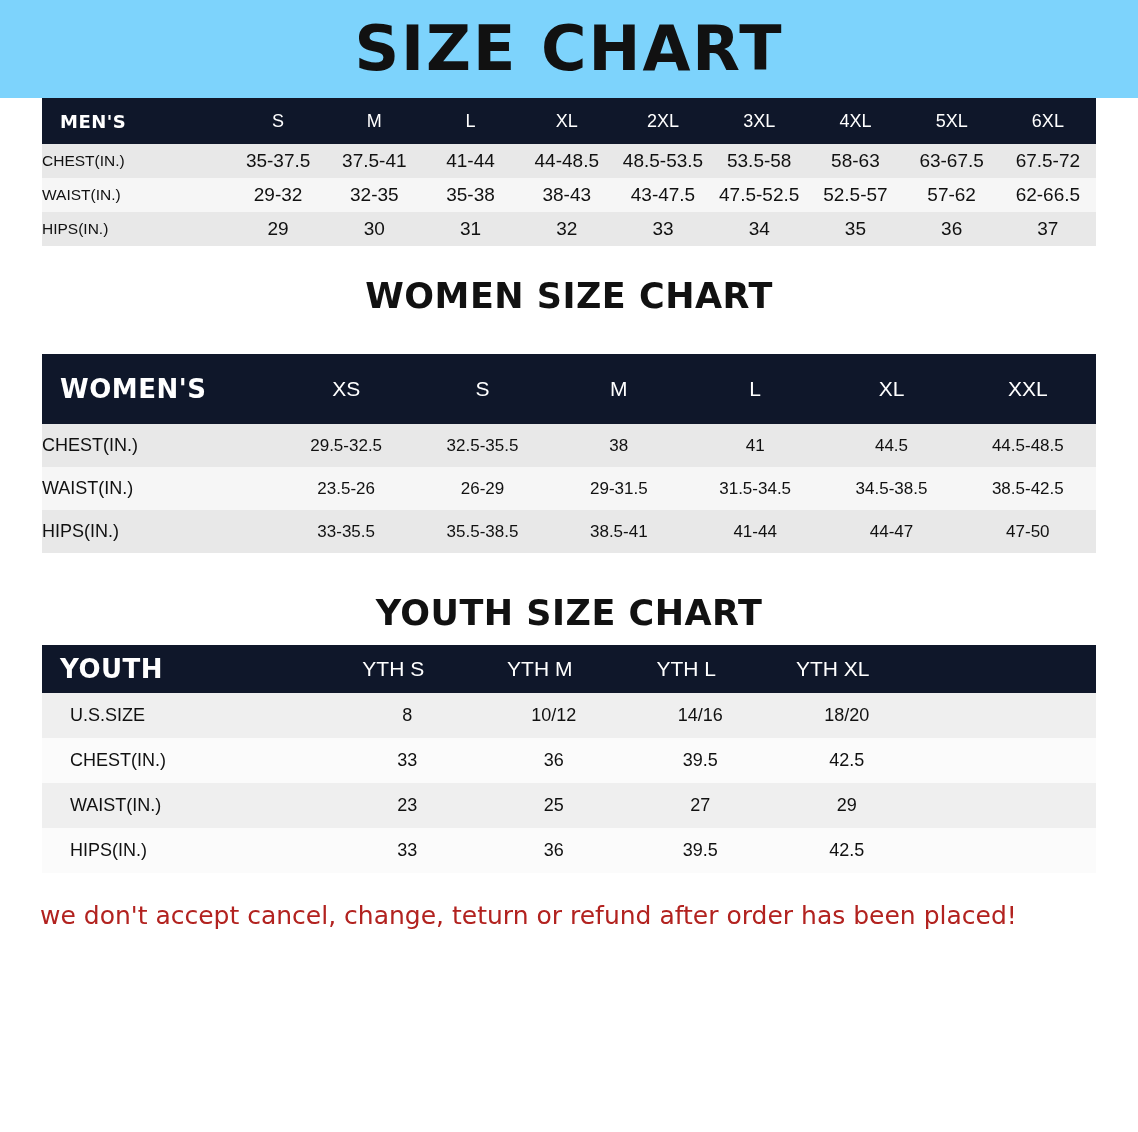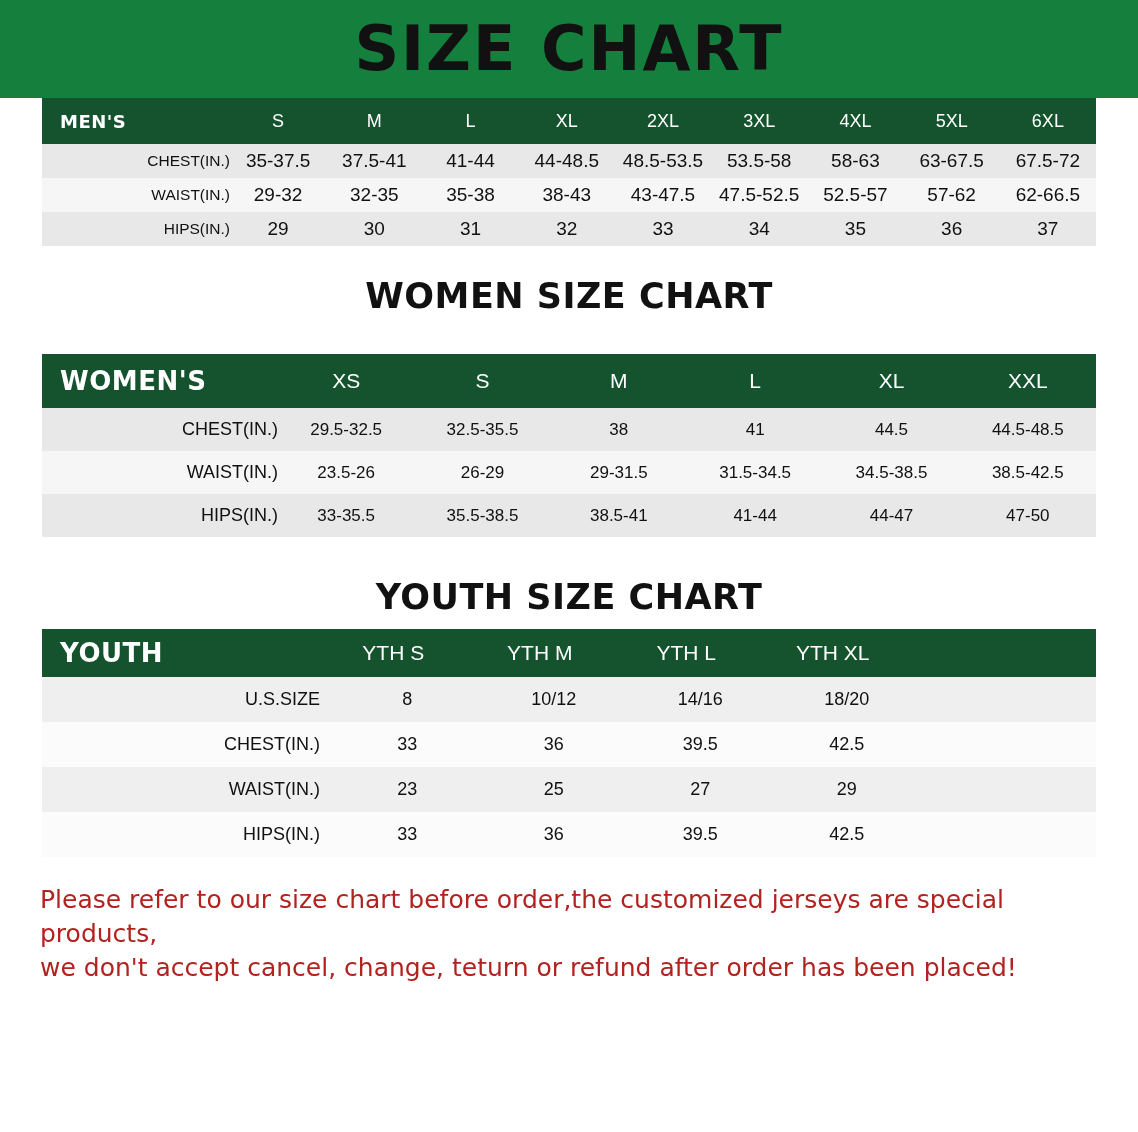--- a/index.html
+++ b/index.html
@@ -19,21 +19,21 @@
     position: relative;
     width: 1138px;
     height: 1132px;
     box-sizing: border-box;
   }
 
   
   .banner {
     width: 100%;
     height: 98px;
-    background: #15803d;
+    background: #7dd3fc;
     display: flex;
     align-items: center;
     justify-content: center;
   }
   .banner-title {
     font-size: 62px;
     font-weight: 700;
     letter-spacing: 2px;
     color: #111111;
     font-family: "DejaVu Sans", sans-serif;
@@ -67,50 +67,50 @@
     text-align: center;
     font-size: 16px;
     font-family: "Liberation Sans", sans-serif;
     color: #111111;
     padding: 0;
     height: 35px;
     vertical-align: middle;
     white-space: nowrap;
   }
   table.size-table thead th {
-    background: #14532d;
+    background: #0f172a;
     color: #ffffff;
     font-size: 19px;
     height: 46px;
     font-weight: 400;
   }
   table.size-table thead th.corner {
     text-align: left;
     padding-left: 18px;
     font-size: 25px;
     font-weight: 700;
     letter-spacing: 0.5px;
     font-family: "DejaVu Sans", sans-serif;
   }
   table.size-table tbody td.rowlabel {
     font-size: 17px;
-    text-align: right;
+    text-align: left;
   }
 
   
   .stripe-a tbody tr:nth-child(odd) td { background: #e8e8e8; }
   .stripe-a tbody tr:nth-child(even) td { background: #f6f6f6; }
 
   
   #men-table thead th { font-size: 18px; }
   #men-table tbody td { font-size: 19px; height: 34px; }
   #men-table tbody td.rowlabel { font-size: 15.5px; }
 
   
-  #women-table thead th { font-size: 21px; height: 54px; }
+  #women-table thead th { font-size: 21px; height: 70px; }
   #women-table thead th.corner { font-size: 26px; }
   #women-table tbody td { font-size: 17px; height: 43px; }
   #women-table tbody td.rowlabel { font-size: 18px; }
 
   
   #youth-table thead th { font-size: 21px; height: 48px; }
   #youth-table thead th.corner { font-size: 26px; }
   #youth-table tbody td { font-size: 18px; height: 45px; background: #f7f7f7; padding-left: 28px; }
   #youth-table tbody tr:nth-child(odd) td { background: #efefef; }
   #youth-table tbody tr:nth-child(even) td { background: #fbfbfb; }
@@ -283,17 +283,16 @@
           <td>36</td>
           <td>39.5</td>
           <td>42.5</td>
           <td></td>
         </tr>
       </tbody>
     </table>
   </div>
 
   <div class="note">
-    <span class="line">Please refer to our size chart before order,the customized jerseys are special products,</span>
     <span class="line">we don't accept cancel, change, teturn or refund after order has been placed!</span>
   </div>
 
 </div>
 
 </body></html>

